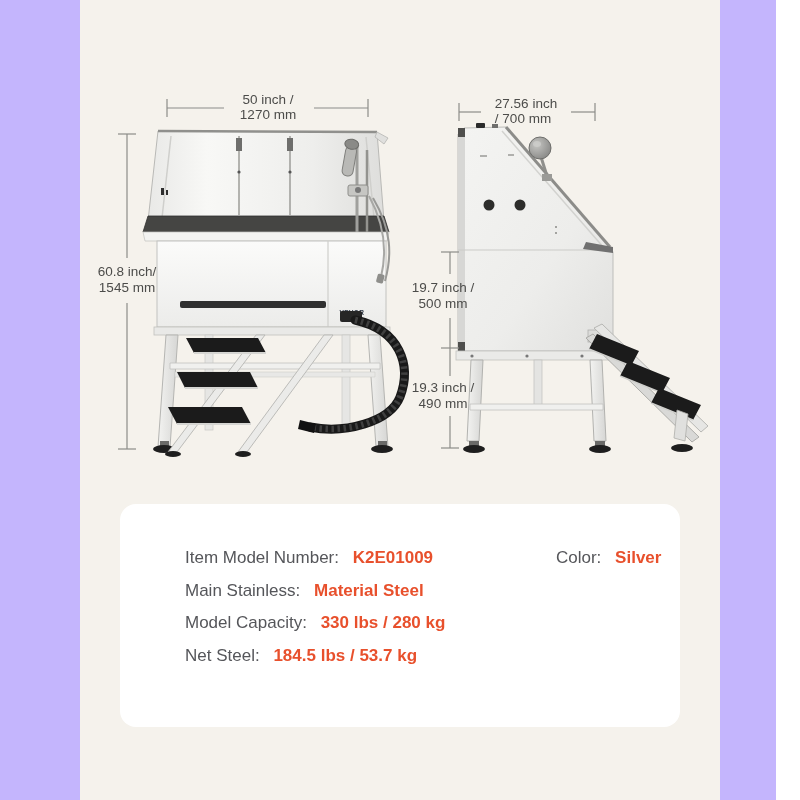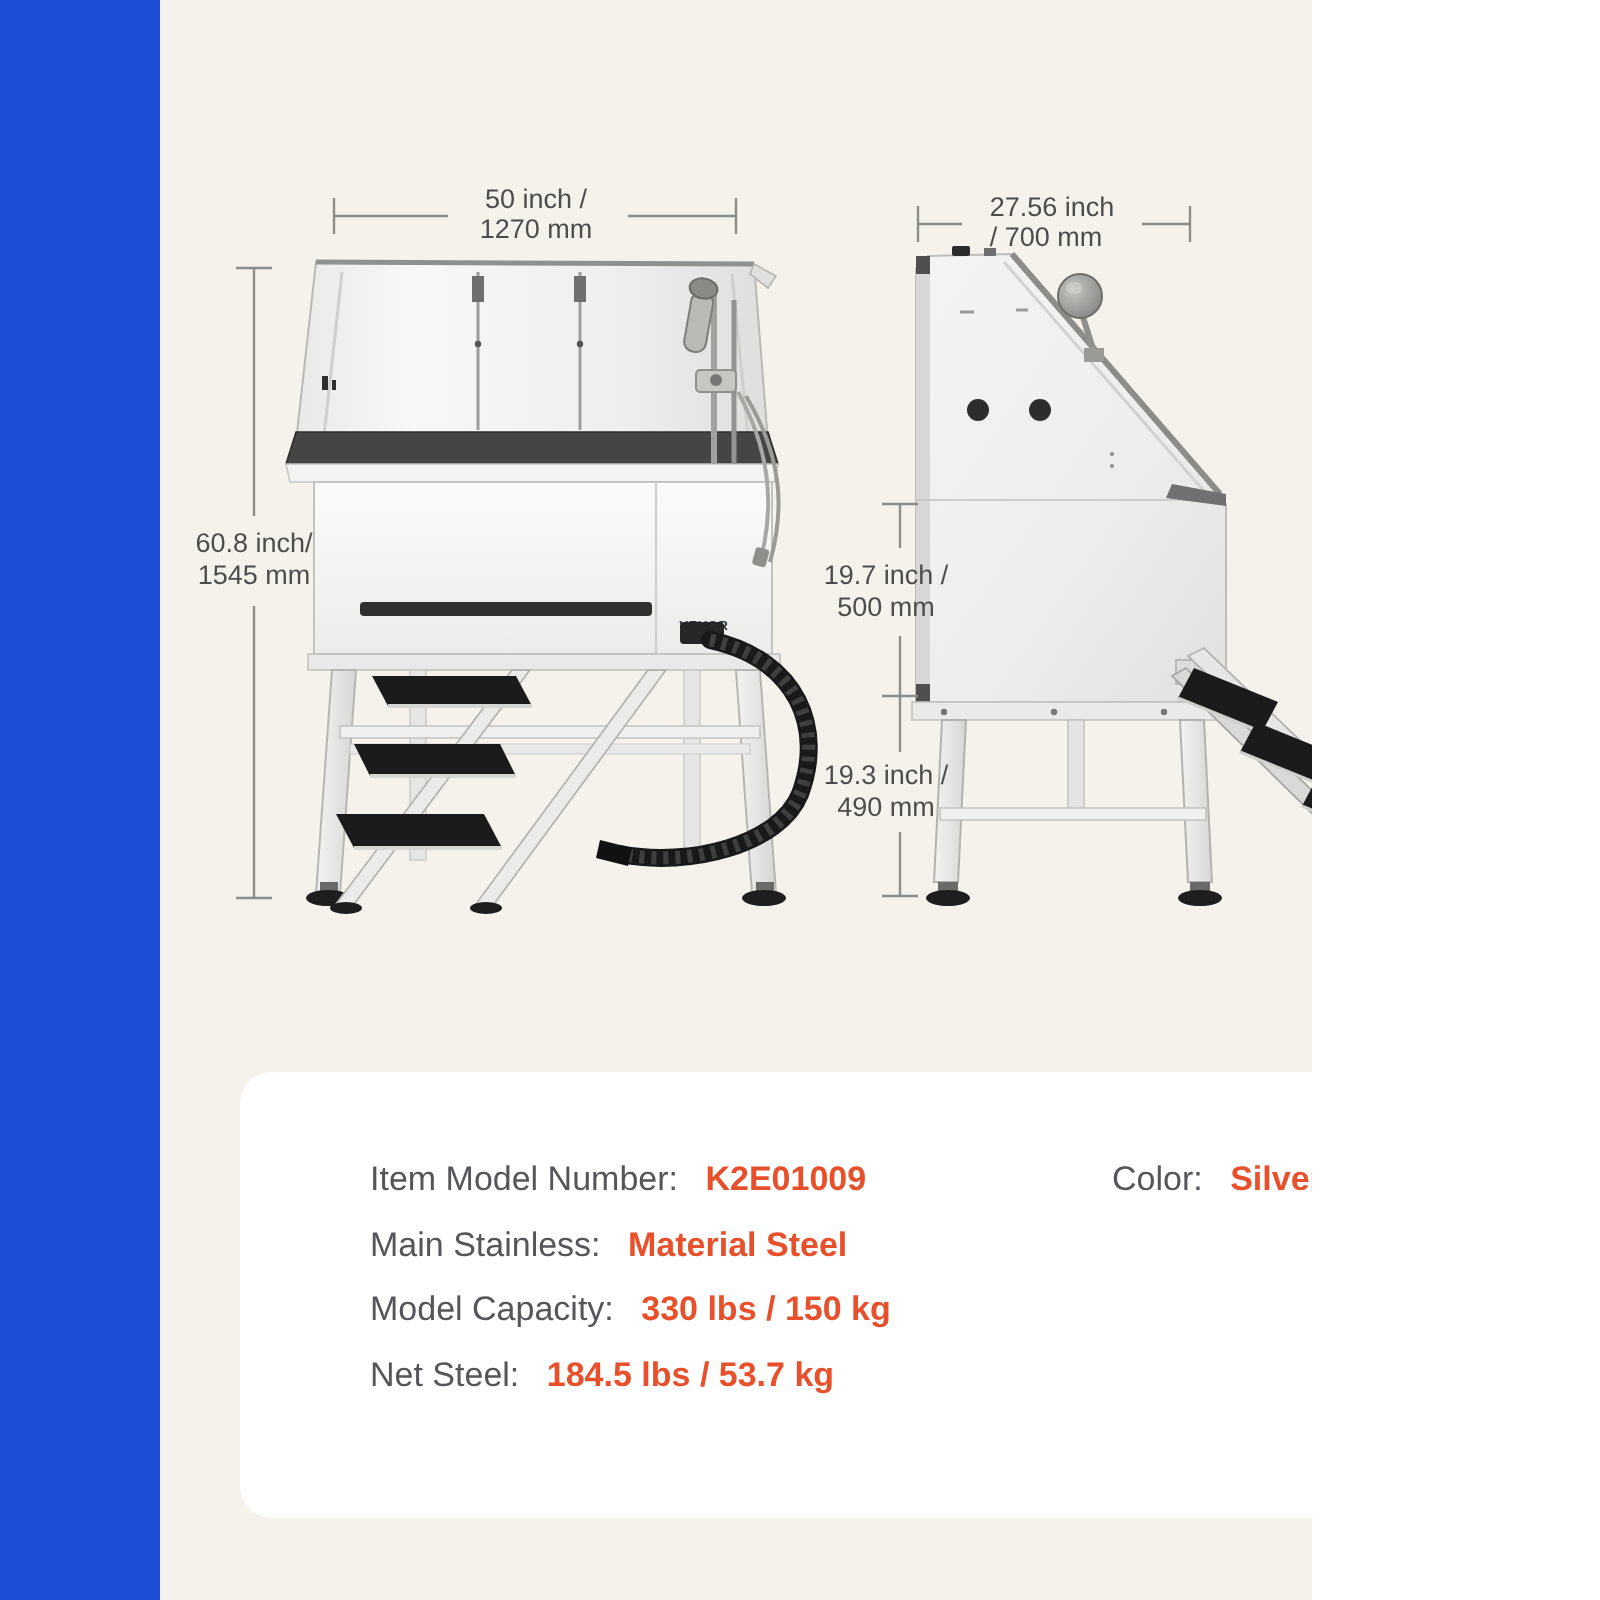--- a/index.html
+++ b/index.html
@@ -1,22 +1,22 @@
 <!DOCTYPE html>
 <html><head>
 <meta charset="utf-8">
 <style>
   html,body{margin:0;padding:0;}
   body{width:800px;height:800px;background:#ffffff;font-family:"Liberation Sans",sans-serif;}
-  .stage{position:relative;width:656px;height:800px;background:#1d4ed8;overflow:hidden;}
+  .stage{position:relative;width:776px;height:800px;background:#c4b5fd;overflow:hidden;}
   .cream{position:absolute;left:80px;top:0;width:640px;height:800px;background:#f5f2ec;}
   svg.diagram{position:absolute;left:0;top:0;}
   svg text{font-family:"Liberation Sans",sans-serif;fill:#4c4c4a;font-size:13.5px;}
   svg text.logo{font-size:6.5px;font-weight:bold;fill:#2b3442;letter-spacing:.4px;}
-  .spec-panel{position:absolute;left:120px;top:536px;width:560px;height:223px;background:#ffffff;
+  .spec-panel{position:absolute;left:120px;top:504px;width:560px;height:223px;background:#ffffff;
     border-radius:16px;box-sizing:border-box;padding:38px 0 0 65px;font-size:17px;}
   .spec-row{position:relative;height:32.5px;line-height:32.5px;white-space:nowrap;}
   .lbl{color:#55565a;}
   .val{color:#e8502c;font-weight:700;margin-left:9px;}
   .pair2{position:absolute;left:360px;top:0;margin-left:11px;}
 </style>
 </head>
 <body>
 
 <div class="stage">
@@ -223,20 +223,20 @@
         <span class="lbl">Color:</span>
         <span class="val">Silver</span>
       </span>
     </div>
     <div class="spec-row">
       <span class="lbl">Main Stainless:</span>
       <span class="val">Material Steel</span>
     </div>
     <div class="spec-row">
       <span class="lbl">Model Capacity:</span>
-      <span class="val">330 lbs / 150 kg</span>
+      <span class="val">330 lbs / 280 kg</span>
     </div>
     <div class="spec-row">
       <span class="lbl">Net Steel:</span>
       <span class="val">184.5 lbs / 53.7 kg</span>
     </div>
   </div>
 </div>
 
 </body></html>

